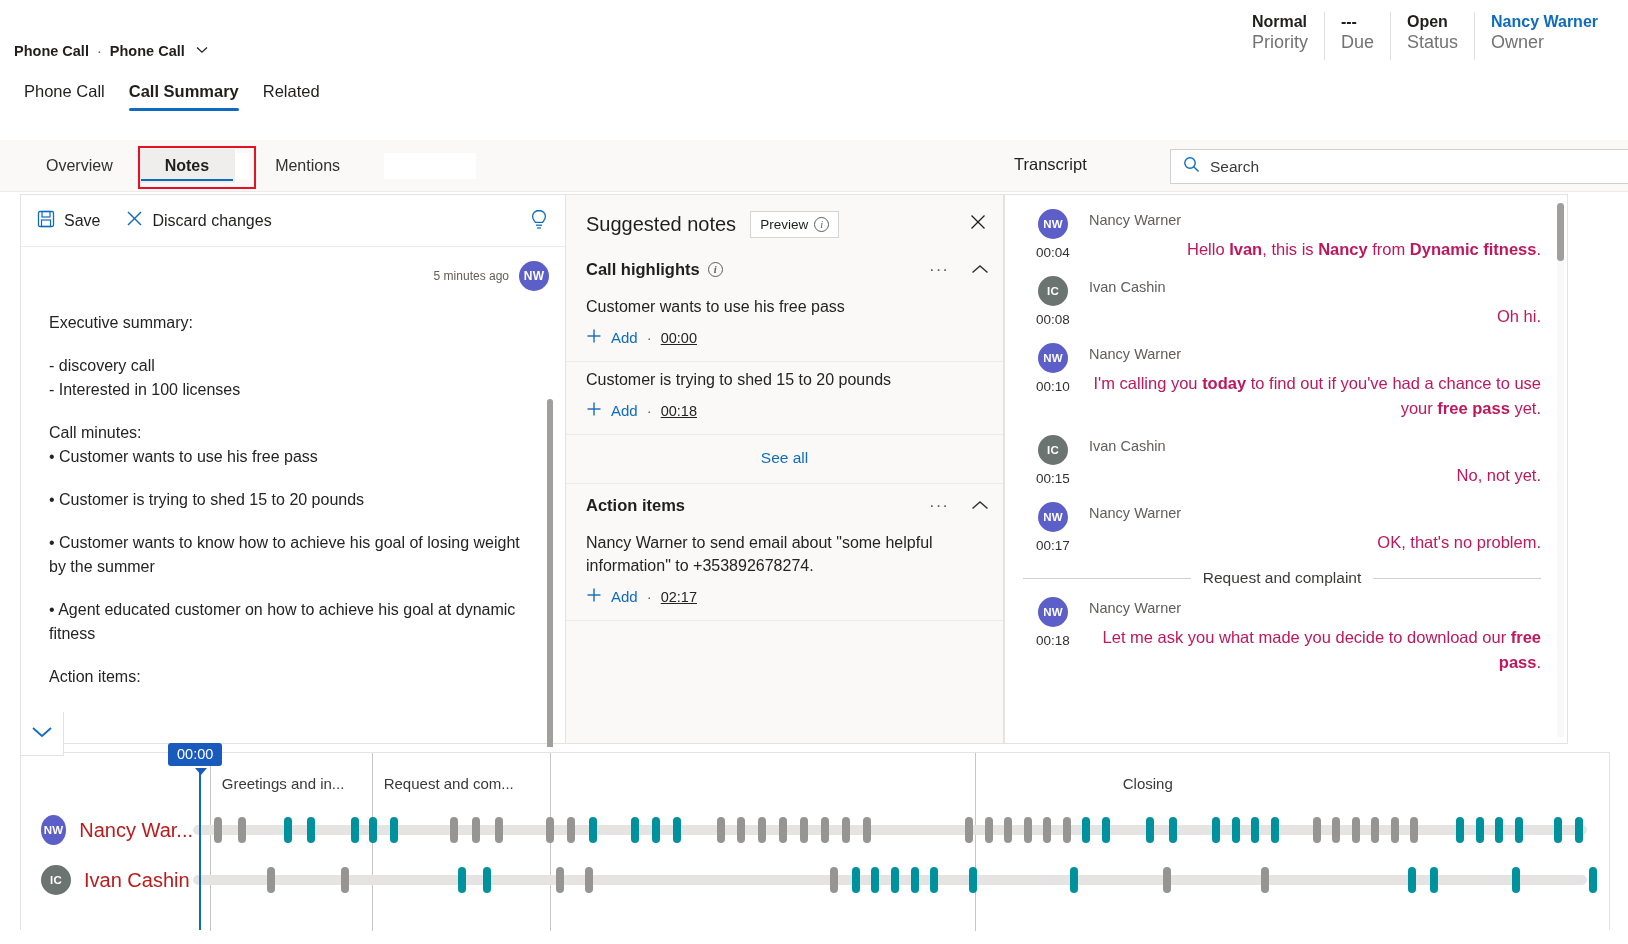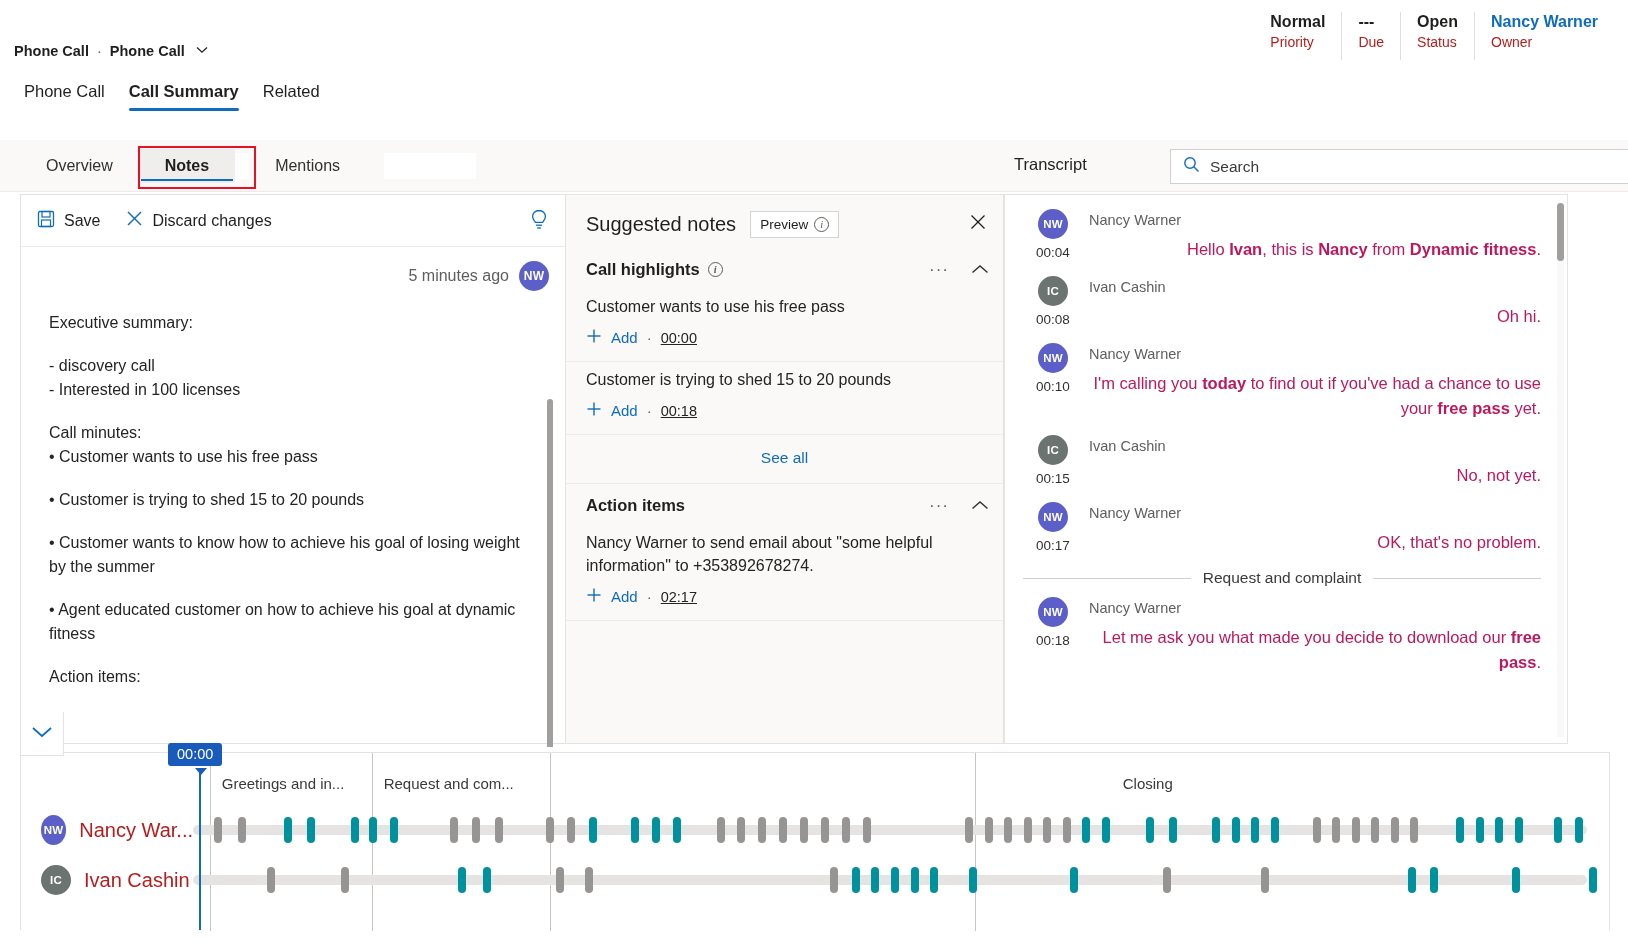--- a/index.html
+++ b/index.html
@@ -20,21 +20,21 @@
   .breadcrumb { position: absolute; left: 14px; top: 43px; font-size: 14.5px; font-weight: 700; color: #201f1e; }
   .bc-sep { font-weight: 400; color: #605e5c; padding: 0 4px; }
   .bc-chev { display: inline-block; margin-left: 7px; color: #201f1e; font-size: 11px; vertical-align: 2px;}
 
   .hdr-fields { position: absolute; right: 14px; top: 12px; display: flex; align-items: stretch; height: 48px; }
   .hdr-field { padding: 0 16px; display: flex; flex-direction: column; justify-content: flex-start;
                border-left: 1px solid #e1dfdd; }
   .hdr-field:first-child { border-left: none; }
   .hdr-val { font-size: 16px; font-weight: 700; color: #201f1e; line-height: 20px; white-space: nowrap;}
   .hdr-val.link { color: #0f6cbd; font-weight: 700; }
-  .hdr-lbl { font-size: 14px; color: #b91c1c; line-height: 18px; margin-top: 1px; }
+  .hdr-lbl { font-size: 18px; color: #737373; line-height: 18px; margin-top: 1px; }
 
   
   .maintabs { position: absolute; left: 0; top: 82px; width: 1628px; height: 42px; display: flex;
               align-items: flex-start; padding-left: 12px; gap: 0; }
   .mtab { font-size: 16.5px; color: #201f1e; padding: 0 12px 10px 12px; position: relative; cursor: pointer; }
   .mtab.active { font-weight: 700; }
   .mtab.active::after { content: ""; position: absolute; left: 12px; right: 12px; bottom: 0;
                         height: 3px; background: #0f6cbd; border-radius: 2px; }
 
   
@@ -57,21 +57,21 @@
 
   
   .notes-panel { position: absolute; left: 20px; top: 194px; width: 546px; height: 550px;
                  background: #ffffff; border: 1px solid #e5e3e1; }
   .notes-toolbar { height: 52px; border-bottom: 1px solid #edebe9; display: flex; align-items: center;
                    padding: 0 16px; gap: 26px; position: relative; }
   .tbtn { display: flex; align-items: center; gap: 9px; font-size: 16px; color: #201f1e; cursor: pointer; }
   .bulb { position: absolute; right: 16px; top: 14px; cursor: pointer; }
   .notes-meta { display: flex; align-items: center; justify-content: flex-end; gap: 10px;
                 padding: 14px 16px 4px 0; }
-  .meta-time { font-size: 16px; color: #605e5c; }
+  .meta-time { font-size: 12px; color: #605e5c; }
   .avatar { border-radius: 50%; display: flex; align-items: center; justify-content: center;
             color: #fff; font-weight: 700; letter-spacing: .2px; }
   .av-nw { background: #5b5fc7; }
   .av-ic { background: #6b7471; }
   .notes-body { position: relative; padding: 16px 30px 0 28px; height: 452px; overflow: hidden;
                 font-size: 16px; line-height: 24px; color: #242424; }
   .notes-body p { margin: 0 0 19px 0; }
   .notes-body p.tight { margin-bottom: 0; }
   .nb-scroll { position: absolute; right: 12px; top: 104px; width: 6px; height: 370px;
                background: #f3f2f1; border-radius: 3px; }

